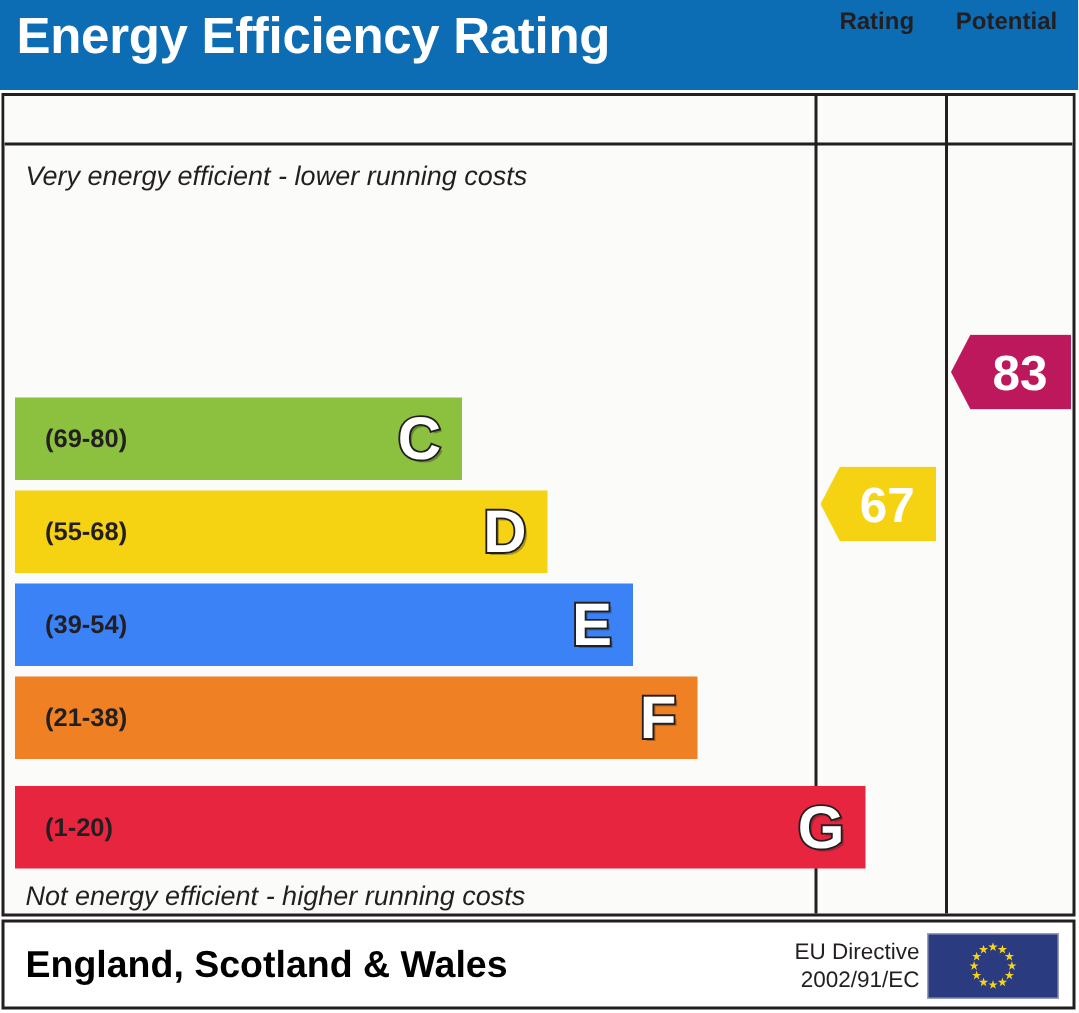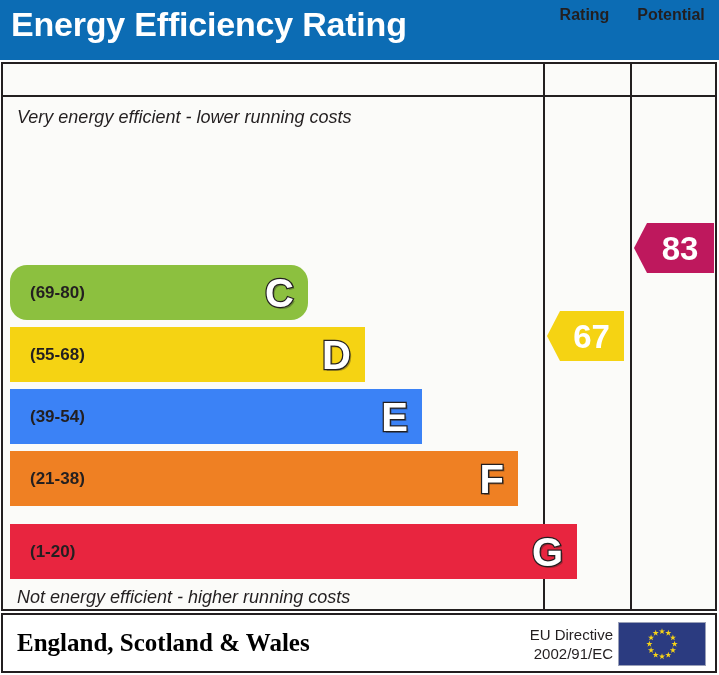--- a/index.html
+++ b/index.html
@@ -107,21 +107,20 @@
     position:absolute;left:1px;top:613px;
     width:716px;height:60px;
     box-sizing:border-box;
     border:2px solid #231f20;
     background:#ffffff;
   }
   .footer-region{
     position:absolute;left:14px;top:14px;
     font-size:25px;font-weight:bold;color:#000;
     white-space:nowrap;
-    font-family:Liberation Serif, serif;
   }
   .directive{
     position:absolute;right:102px;top:10px;
     font-size:15px;color:#231f20;
     text-align:right;
     line-height:19px;
     white-space:nowrap;
   }
   .euflag{
     position:absolute;right:9px;top:7px;
@@ -146,33 +145,33 @@
     <div class="vline b"></div>
   </div>
 
   <div class="colhdr cur">Rating</div>
   <div class="colhdr pot">Potential</div>
 
   <div class="caption bot">Not energy efficient - higher running costs</div>
   <div class="caption top">Very energy efficient - lower running costs</div>
 
   <div class="bands" id="bands-layer">
-      <div class="band" style="top: 265px; width: 298px; background: rgb(140, 192, 63); border-radius: 17px;">
+      <div class="band" style="top: 265px; width: 298px; background: rgb(140, 192, 63);">
         <div class="range" style="color: rgb(35, 31, 32);">(69-80)</div>
         <div class="letter">C</div>
       </div>
       <div class="band" style="top: 327px; width: 355px; background: rgb(245, 211, 19);">
         <div class="range" style="color: rgb(35, 31, 32);">(55-68)</div>
         <div class="letter">D</div>
       </div>
       <div class="band" style="top: 389px; width: 412px; background: #3b82f6;">
         <div class="range" style="color: rgb(35, 31, 32);">(39-54)</div>
         <div class="letter">E</div>
       </div>
-      <div class="band" style="top: 451px; width: 508px; background: rgb(239, 128, 35);">
+      <div class="band" style="top: 451px; width: 455px; background: rgb(239, 128, 35);">
         <div class="range" style="color: rgb(35, 31, 32);">(21-38)</div>
         <div class="letter">F</div>
       </div>
       <div class="band" style="top: 524px; width: 527px; background: rgb(232, 37, 63); padding-left: 40px;">
         <div class="range" style="color: rgb(35, 31, 32);">(1-20)</div>
         <div class="letter">G</div>
       </div>
     </div>
 
   <div id="markers-layer">

